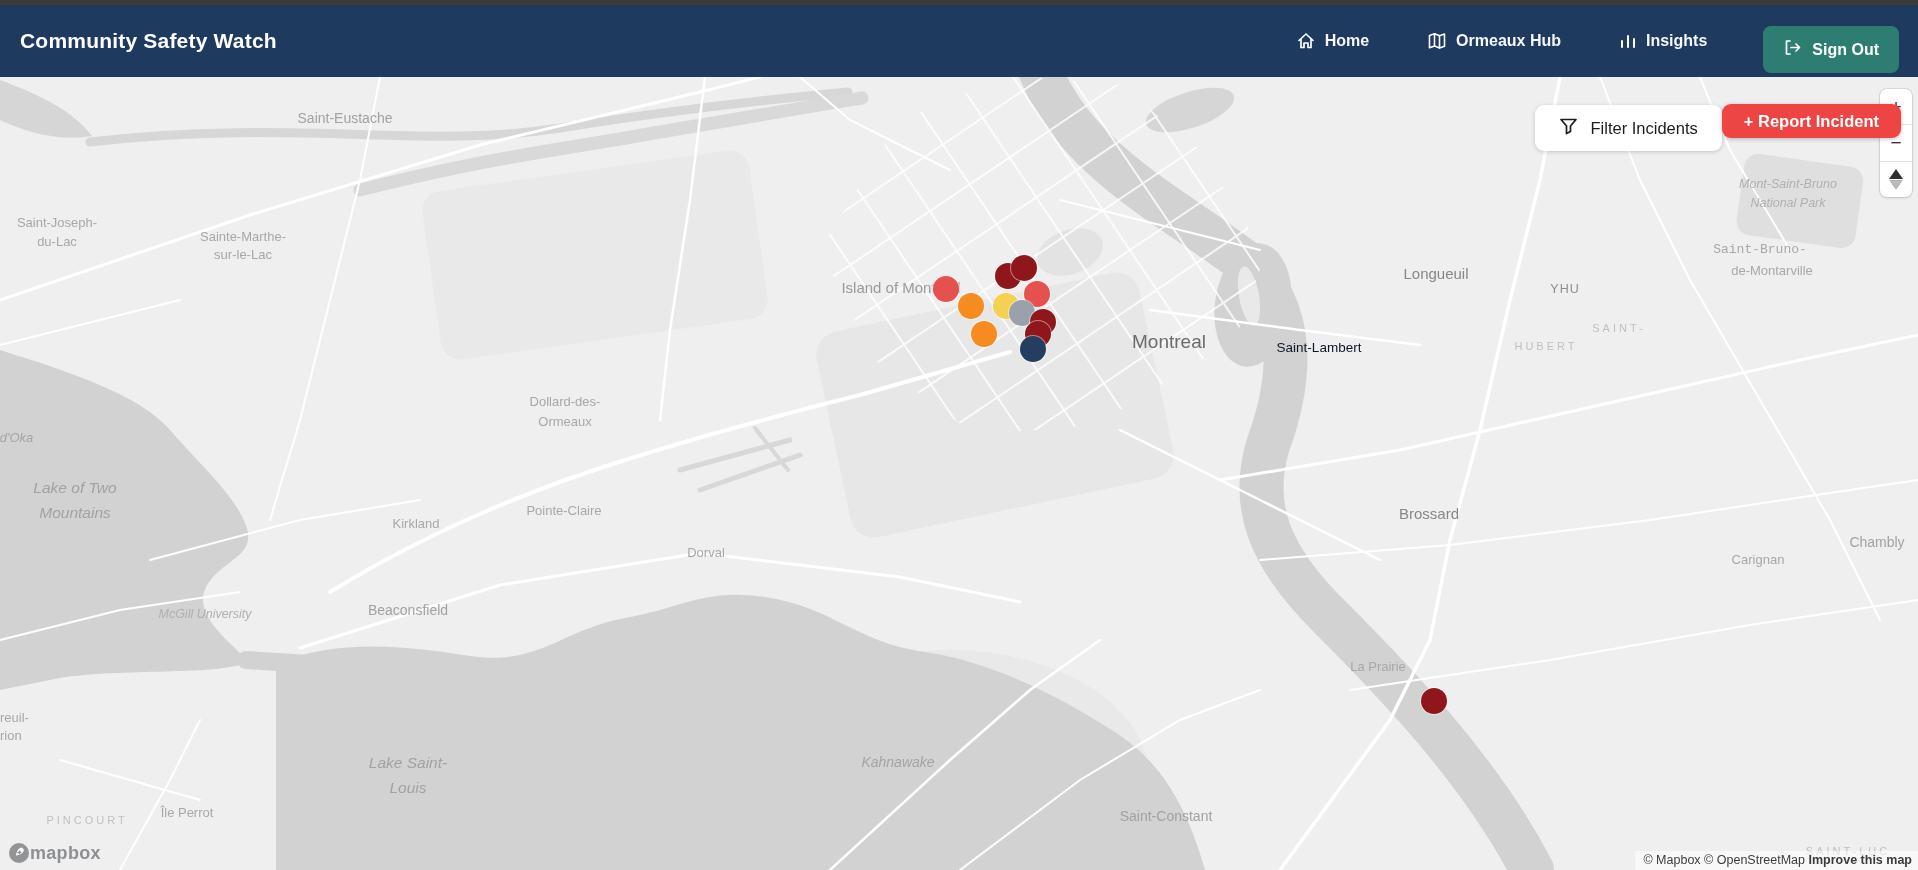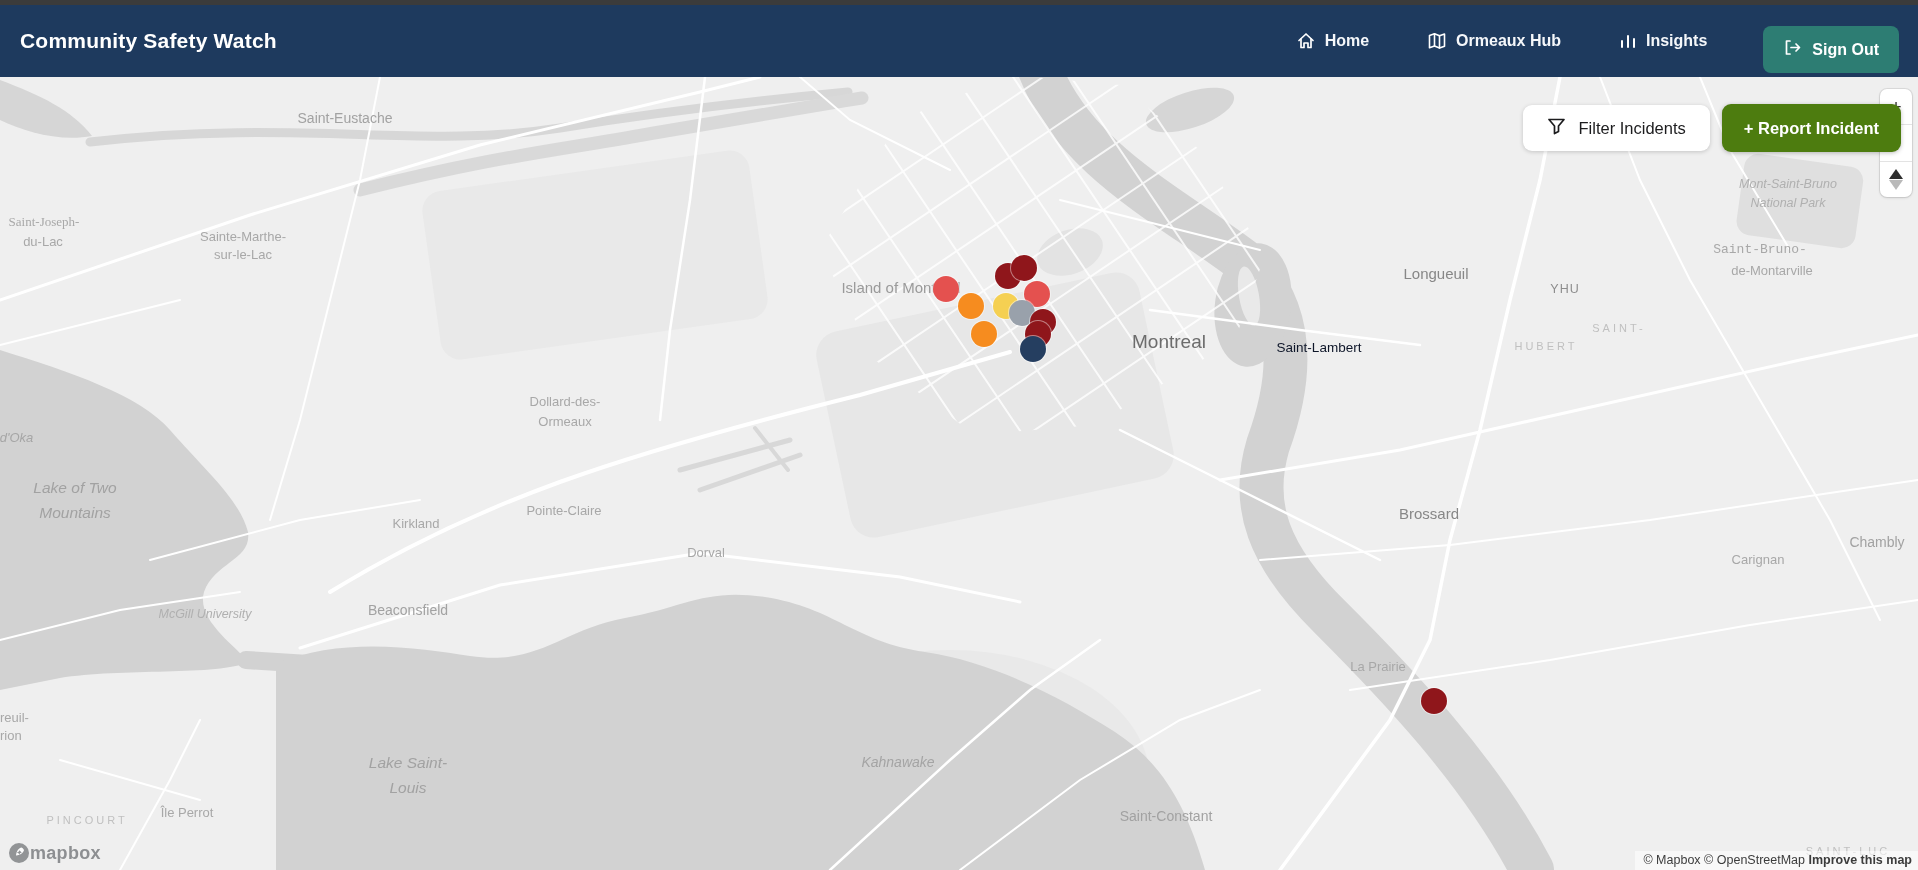--- a/index.html
+++ b/index.html
@@ -34,25 +34,25 @@
   .lbl.city { font-size:19px; color:#6c6c6c; }
   .lbl.city-sm { font-size:15px; color:#878787; }
   .lbl.island { font-size:15px; color:#9a9a9a; }
   .lbl.code { font-size:12.5px; color:#8d8d8d; letter-spacing:1px; }
   .lbl.left-anchor { transform:translate(0,-50%); }
 
   .marker { position:absolute; width:26px; height:26px; border-radius:50%; transform:translate(-50%,-50%);
             box-shadow:0 0 0 1px rgba(255,255,255,.45); cursor:pointer; z-index:10; }
 
   
-  .map-toolbar { position:absolute; top:28px; right:17px; display:flex; gap:12px; z-index:30;padding-left:36px; }
+  .map-toolbar { position:absolute; top:28px; right:17px; display:flex; z-index:30;padding-left:36px; }
   .filter-btn { display:flex; align-items:center; gap:12px; background:#ffffff; color:#1c1c1e; font-size:16.5px;
                 border:none; border-radius:9px; height:46px; padding:0 24px; box-shadow:0 1px 4px rgba(0,0,0,.18); cursor:pointer; }
-  .report-btn { background:#4d7c0f; color:#ffffff; font-size:16.5px; font-weight:bold; border:none; border-radius:9px;
-                height:48px; margin-top:-1px; padding:0 22px; box-shadow:0 1px 4px rgba(0,0,0,.25); cursor:pointer; }
+  .report-btn { background:#ef4444; color:#ffffff; font-size:16.5px; font-weight:bold; border:none; border-radius:9px;
+                height:34px; margin-top:-1px; padding:0 22px; box-shadow:0 1px 4px rgba(0,0,0,.25); cursor:pointer; }
 
   
   .nav-ctrl { position:absolute; left:1880px; top:12px; width:32px; height:108px; background:#ffffff; border-radius:7px;
               box-shadow:0 0 0 1px rgba(0,0,0,.08), 0 1px 3px rgba(0,0,0,.12); z-index:20; display:flex; flex-direction:column; }
   .nav-ctrl .ctl { flex:1; display:flex; align-items:center; justify-content:center; cursor:pointer; font-size:19px; color:#333; }
   .nav-ctrl .ctl + .ctl { border-top:1px solid #e3e3e3; }
   .compass { display:flex; flex-direction:column; align-items:center; justify-content:center; gap:1px; }
   .tri-up { width:0; height:0; border-left:7px solid transparent; border-right:7px solid transparent; border-bottom:10px solid #2e2e2e; }
   .tri-down { width:0; height:0; border-left:7px solid transparent; border-right:7px solid transparent; border-top:10px solid #b9b9b9; }
 
@@ -216,22 +216,22 @@
     </svg>
     <span class="logo-text">mapbox</span>
   </div>
 
   <div class="attrib">
     <span class="plain">© Mapbox</span>
     <span class="plain">© OpenStreetMap</span>
     <span class="improve">Improve this map</span>
   </div>
 <div class="lbl town-lg" style="left: 345px; top: 41px;">Saint-Eustache</div>
-    <div class="lbl town" style="left: 44px; top: 145px; font-family: Liberation Serif, serif;">Saint-Joseph-</div>
-    <div class="lbl town" style="left: 43px; top: 164px;">du-Lac</div>
+    <div class="lbl town" style="left: 57px; top: 145px;">Saint-Joseph-</div>
+    <div class="lbl town" style="left: 57px; top: 164px;">du-Lac</div>
     <div class="lbl town" style="left: 243px; top: 159px;">Sainte-Marthe-</div>
     <div class="lbl town" style="left: 243px; top: 177px;">sur-le-Lac</div>
     <div class="lbl water-sm left-anchor" style="left: -14px; top: 360px;">al d'Oka</div>
     <div class="lbl water" style="left: 75px; top: 411px;">Lake of Two</div>
     <div class="lbl water" style="left: 75px; top: 436px;">Mountains</div>
     <div class="lbl town" style="left: 565px; top: 324px;">Dollard-des-</div>
     <div class="lbl town" style="left: 565px; top: 344px;">Ormeaux</div>
     <div class="lbl town" style="left: 416px; top: 446px;">Kirkland</div>
     <div class="lbl town" style="left: 564px; top: 433px;">Pointe-Claire</div>
     <div class="lbl town" style="left: 706px; top: 475px;">Dorval</div>

